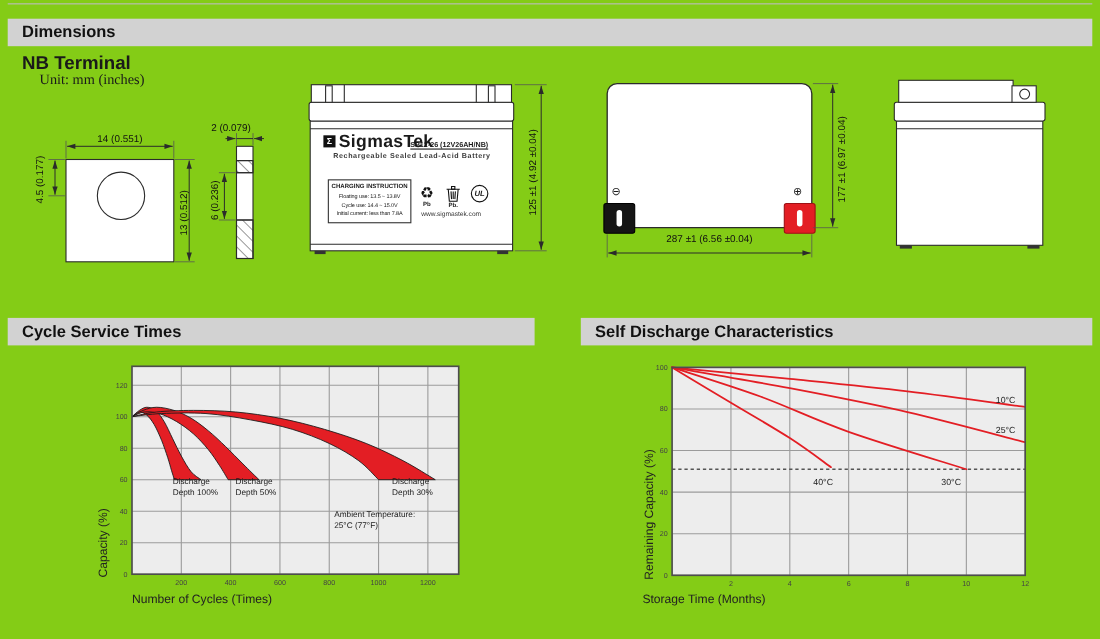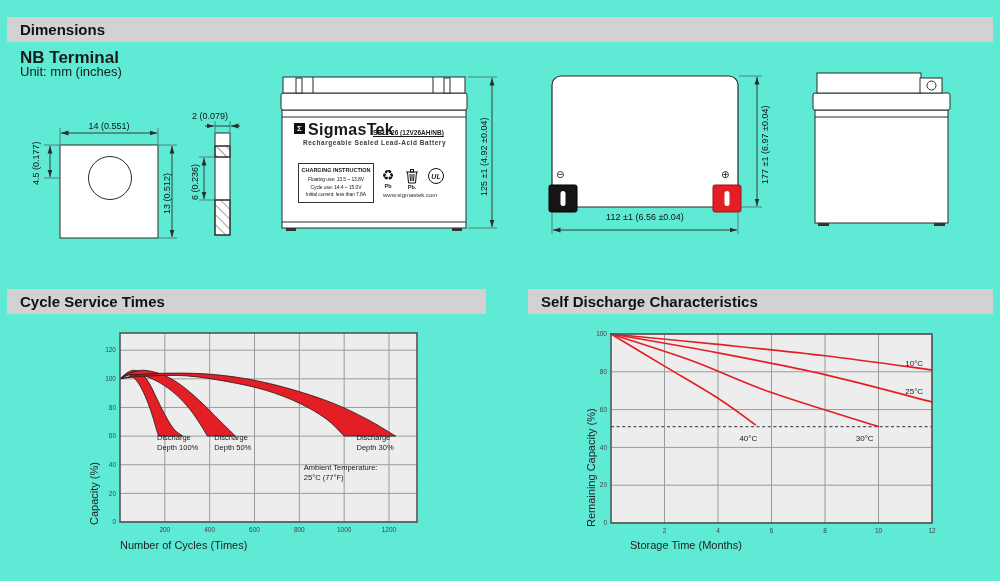--- a/index.html
+++ b/index.html
@@ -1,18 +1,18 @@
 <!DOCTYPE html>
 <html><head>
 <meta charset="utf-8">
 <style>
   * { margin:0; padding:0; box-sizing:border-box; }
   html,body { background:#fff; }
   body { font-family:"Liberation Sans","DejaVu Sans",sans-serif; color:#1a1a1a; }
-  #screen { position:relative; width:1000px; height:581px; background:#5eead4; overflow:hidden; }
+  #screen { position:relative; width:1000px; height:581px; background:#84cc16; overflow:hidden; }
   .abs { position:absolute; white-space:nowrap; }
   .bar { position:absolute; height:25px; background:#d2d2d2; display:flex; align-items:center; padding-left:13px; font-size:15px; font-weight:bold; color:#111; }
   .dim { font-size:9px; color:#111; }
   .rot { transform:rotate(-90deg); transform-origin:0 0; }
   .ctr { text-align:center; }
   .axis-title { font-size:11px; color:#222; }
   svg { position:absolute; }
   #chargebox { border:1px solid #333; text-align:center; }
   #chargebox .t { font-size:5.5px; font-weight:bold; margin-top:3px; }
   #chargebox .l { font-size:5px; margin-top:1.5px; letter-spacing:-0.1px; }
@@ -23,21 +23,21 @@
 
 <div id="screen">
 
   <div class="abs" style="left:7px;top:3px;width:986px;height:1px;background:#bdbdbd;"></div>
 
   <div class="bar" style="left:7px;top:17px;width:986px;">
     <span>Dimensions</span>
   </div>
 
   <div class="abs" style="left:20px;top:48px;font-size:17px;font-weight:bold;">NB Terminal</div>
-  <div class="abs" style="left:20px;top:64px;font-size:13px;">Unit: mm (inches)</div>
+  <div class="abs" style="left:36px;top:64px;font-size:13px;font-family:Liberation Serif, serif;">Unit: mm (inches)</div>
 
   <svg width="1000" height="270" viewBox="0 0 1000 270" style="left:0;top:0;">
     <defs>
       <marker id="aE" markerWidth="9" markerHeight="6" refX="7.5" refY="3" orient="auto" markerUnits="userSpaceOnUse">
         <path d="M0,0.6 L7.5,3 L0,5.4 Z" fill="#2b2b2b"></path>
       </marker>
       <marker id="aS" markerWidth="9" markerHeight="6" refX="0.5" refY="3" orient="auto" markerUnits="userSpaceOnUse">
         <path d="M8,0.6 L0.5,3 L8,5.4 Z" fill="#2b2b2b"></path>
       </marker>
       <pattern id="hatch" width="7" height="7" patternUnits="userSpaceOnUse" patternTransform="rotate(-45)">
@@ -131,21 +131,21 @@
       <line x1="757" y1="77" x2="757" y2="206" marker-start="url(#aS)" marker-end="url(#aE)"></line>
     </g>
   </svg>
 
   <div class="abs dim ctr" style="left:59px;top:121px;width:100px;">14 (0.551)</div>
   <div class="abs dim rot" style="left:162px;top:214px;">13 (0.512)</div>
   <div class="abs dim rot" style="left:31px;top:185px;">4.5 (0.177)</div>
   <div class="abs dim ctr" style="left:170px;top:111px;width:80px;">2 (0.079)</div>
   <div class="abs dim rot" style="left:190px;top:200px;">6 (0.236)</div>
   <div class="abs dim rot" style="left:479px;top:196px;">125 ±1 (4.92 ±0.04)</div>
-  <div class="abs dim ctr" style="left:595px;top:212px;width:100px;">112 ±1 (6.56 ±0.04)</div>
+  <div class="abs dim ctr" style="left:595px;top:212px;width:100px;">287 ±1 (6.56 ±0.04)</div>
   <div class="abs dim rot" style="left:760px;top:184px;">177 ±1 (6.97 ±0.04)</div>
 
   <div class="abs" style="left:556px;top:169px;font-size:10px;">⊖</div>
   <div class="abs" style="left:721px;top:169px;font-size:10px;">⊕</div>
 
   <div class="abs" style="left:294px;top:123px;width:11px;height:11px;background:#111;color:#fff;font-size:8px;font-weight:bold;text-align:center;line-height:11px;">Σ</div>
   <div class="abs" style="left:308px;top:121px;font-size:16px;font-weight:bold;letter-spacing:0.3px;">SigmasTek</div>
   <div class="abs" style="left:373px;top:129px;font-size:6.5px;font-weight:bold;text-decoration:underline;">SP12-26 (12V26AH/NB)</div>
   <div class="abs ctr" style="left:283px;top:139px;width:183px;font-size:6.5px;font-weight:bold;color:#3a3a3a;letter-spacing:0.55px;">Rechargeable Sealed Lead-Acid Battery</div>
 
@@ -252,15 +252,15 @@
       <text x="47" y="162.39999999999998" text-anchor="end" font-size="6.5" fill="#444" font-family="Liberation Sans, DejaVu Sans, sans-serif">20</text>
       <text x="47" y="124.6" text-anchor="end" font-size="6.5" fill="#444" font-family="Liberation Sans, DejaVu Sans, sans-serif">40</text>
       <text x="47" y="86.80000000000001" text-anchor="end" font-size="6.5" fill="#444" font-family="Liberation Sans, DejaVu Sans, sans-serif">60</text>
       <text x="47" y="48.999999999999986" text-anchor="end" font-size="6.5" fill="#444" font-family="Liberation Sans, DejaVu Sans, sans-serif">80</text>
       <text x="47" y="11.2" text-anchor="end" font-size="6.5" fill="#444" font-family="Liberation Sans, DejaVu Sans, sans-serif">100</text>
     </svg>
 
   <div class="abs axis-title rot" style="left:88px;top:525px;">Capacity (%)</div>
   <div class="abs axis-title" style="left:120px;top:539px;">Number of Cycles (Times)</div>
   <div class="abs axis-title rot" style="left:585px;top:527px;">Remaining Capacity (%)</div>
-  <div class="abs axis-title" style="left:630px;top:539px;">Storage Time (Months)</div>
+  <div class="abs axis-title" style="left:584px;top:539px;">Storage Time (Months)</div>
 
 </div>
 
 </body></html>

